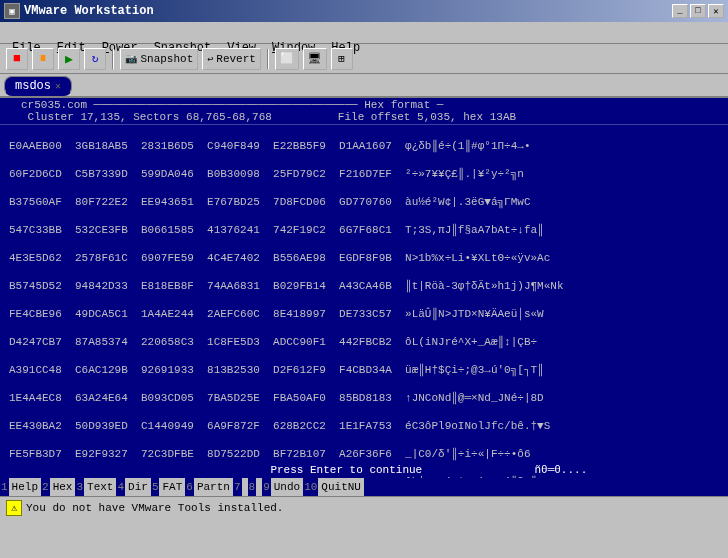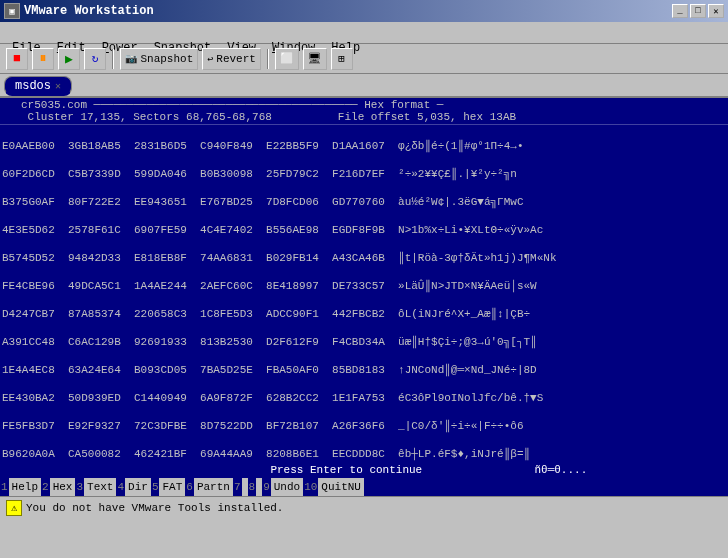--- a/index.html
+++ b/index.html
@@ -212,21 +212,21 @@
     #warning-icon {
       width: 16px;
       height: 16px;
       background: #ffff00;
       border: 1px solid #808000;
       display: flex; align-items: center; justify-content: center;
       font-size: 10px;
       font-weight: bold;
       color: black;
     }
-    .hex-line { display: block; }
+    .hex-line { display: block; margin-left: 7px; }
 
     #hex-display {
       white-space: pre;
       font-size: 11px;
       line-height: 14px;
       color: #c0c0c0;
       font-family: 'Courier New', Courier, monospace;
       padding: 0 2px;
     }
   </style>
@@ -294,22 +294,23 @@
     <span>msdos</span>
     <span class="tab-close">✕</span>
   </div>
 </div>
 
 <div id="main-content">
   <div id="hex-header" style="white-space:pre; font-size:11px; color:#c0c0c0; padding:1px 21px;">cr5035.com ──────────────────────────────────────── Hex format ─
  Cluster 17,135, Sectors 68,765-68,768          File offset 5,035, hex 13AB</div>
   <div id="hex-display">
 <span class="hex-line">E0AAEB00  3GB18AB5  2831B6D5  C940F849  E22BB5F9  D1AA1607  φ¿δb║é÷(1║#φ°1Π÷4→•</span>
-<span class="hex-line">60F2D6CD  C5B7339D  599DA046  B0B30098  25FD79C2  F216D7EF  ²÷»2¥¥Ç£║.|¥²y÷²╗n</span>
+<span class="hex-line">60F2D6CD  C5B7339D  599DA046  B0B30098  25FD79C2  F216D7EF  ²÷»7¥¥Ç£║.|¥²y÷²╗n</span>
 <span class="hex-line">B375G0AF  80F722E2  EE943651  E767BD25  7D8FCD06  GD770760  àu½é²W¢|.3ëG▼á╗ΓMwC</span>
+<span class="hex-line">547C33BB  532CE3FB  B0661585  41376241  742F19C2  6G7F68C1  T;3S,πJ║f§aA7bAt÷↓fa║</span>
 <span class="hex-line">4E3E5D62  2578F61C  6907FE59  4C4E7402  B556AE98  EGDF8F9B  N&gt;1b%x÷Li•¥XLtΘ÷«ÿv»Ac</span>
 <span class="hex-line">B5745D52  94842D33  E818EB8F  74AA6831  B029FB14  A43CA46B  ║t|Röà-3φ†δÄt»h1j)J¶M«Nk</span>
 <span class="hex-line">FE4CBE96  49DCA5C1  1A4AE244  2AEFC60C  8E418997  DE733C57  »LäÛ║N&gt;JTD×N¥ÄAeü│s«W</span>
 <span class="hex-line">D4247CB7  87A85374  220658C3  1C8FE5D3  ADCC90F1  442FBCB2  ôL(iNJré^X+_Aæ║↕|ÇB÷</span>
 <span class="hex-line">A391CC48  C6AC129B  92691933  813B2530  D2F612F9  F4CBD34A  üæ║H†$Çi÷;@3→ú'0╗[┐T║</span>
 <span class="hex-line">1E4A4EC8  63A24E64  B093CD05  7BA5D25E  FBA50AF0  85BD8183  ↑JNCoNd║@═×Nd_JNé÷|8D</span>
 <span class="hex-line">EE430BA2  50D939ED  C1440949  6A9F872F  628B2CC2  1E1FA753  éC3ôPl9oINolJfc/bê.†▼S</span>
 <span class="hex-line">FE5FB3D7  E92F9327  72C3DFBE  8D7522DD  BF72B107  A26F36F6  _|C0/δ'║÷i÷«|F÷÷•ô6</span>
 <span class="hex-line">B9620A0A  CA500082  462421BF  69A44AA9  8208B6E1  EECDDD8C  êb┼LP.éF$♦,iNJré║β=║</span>
 

